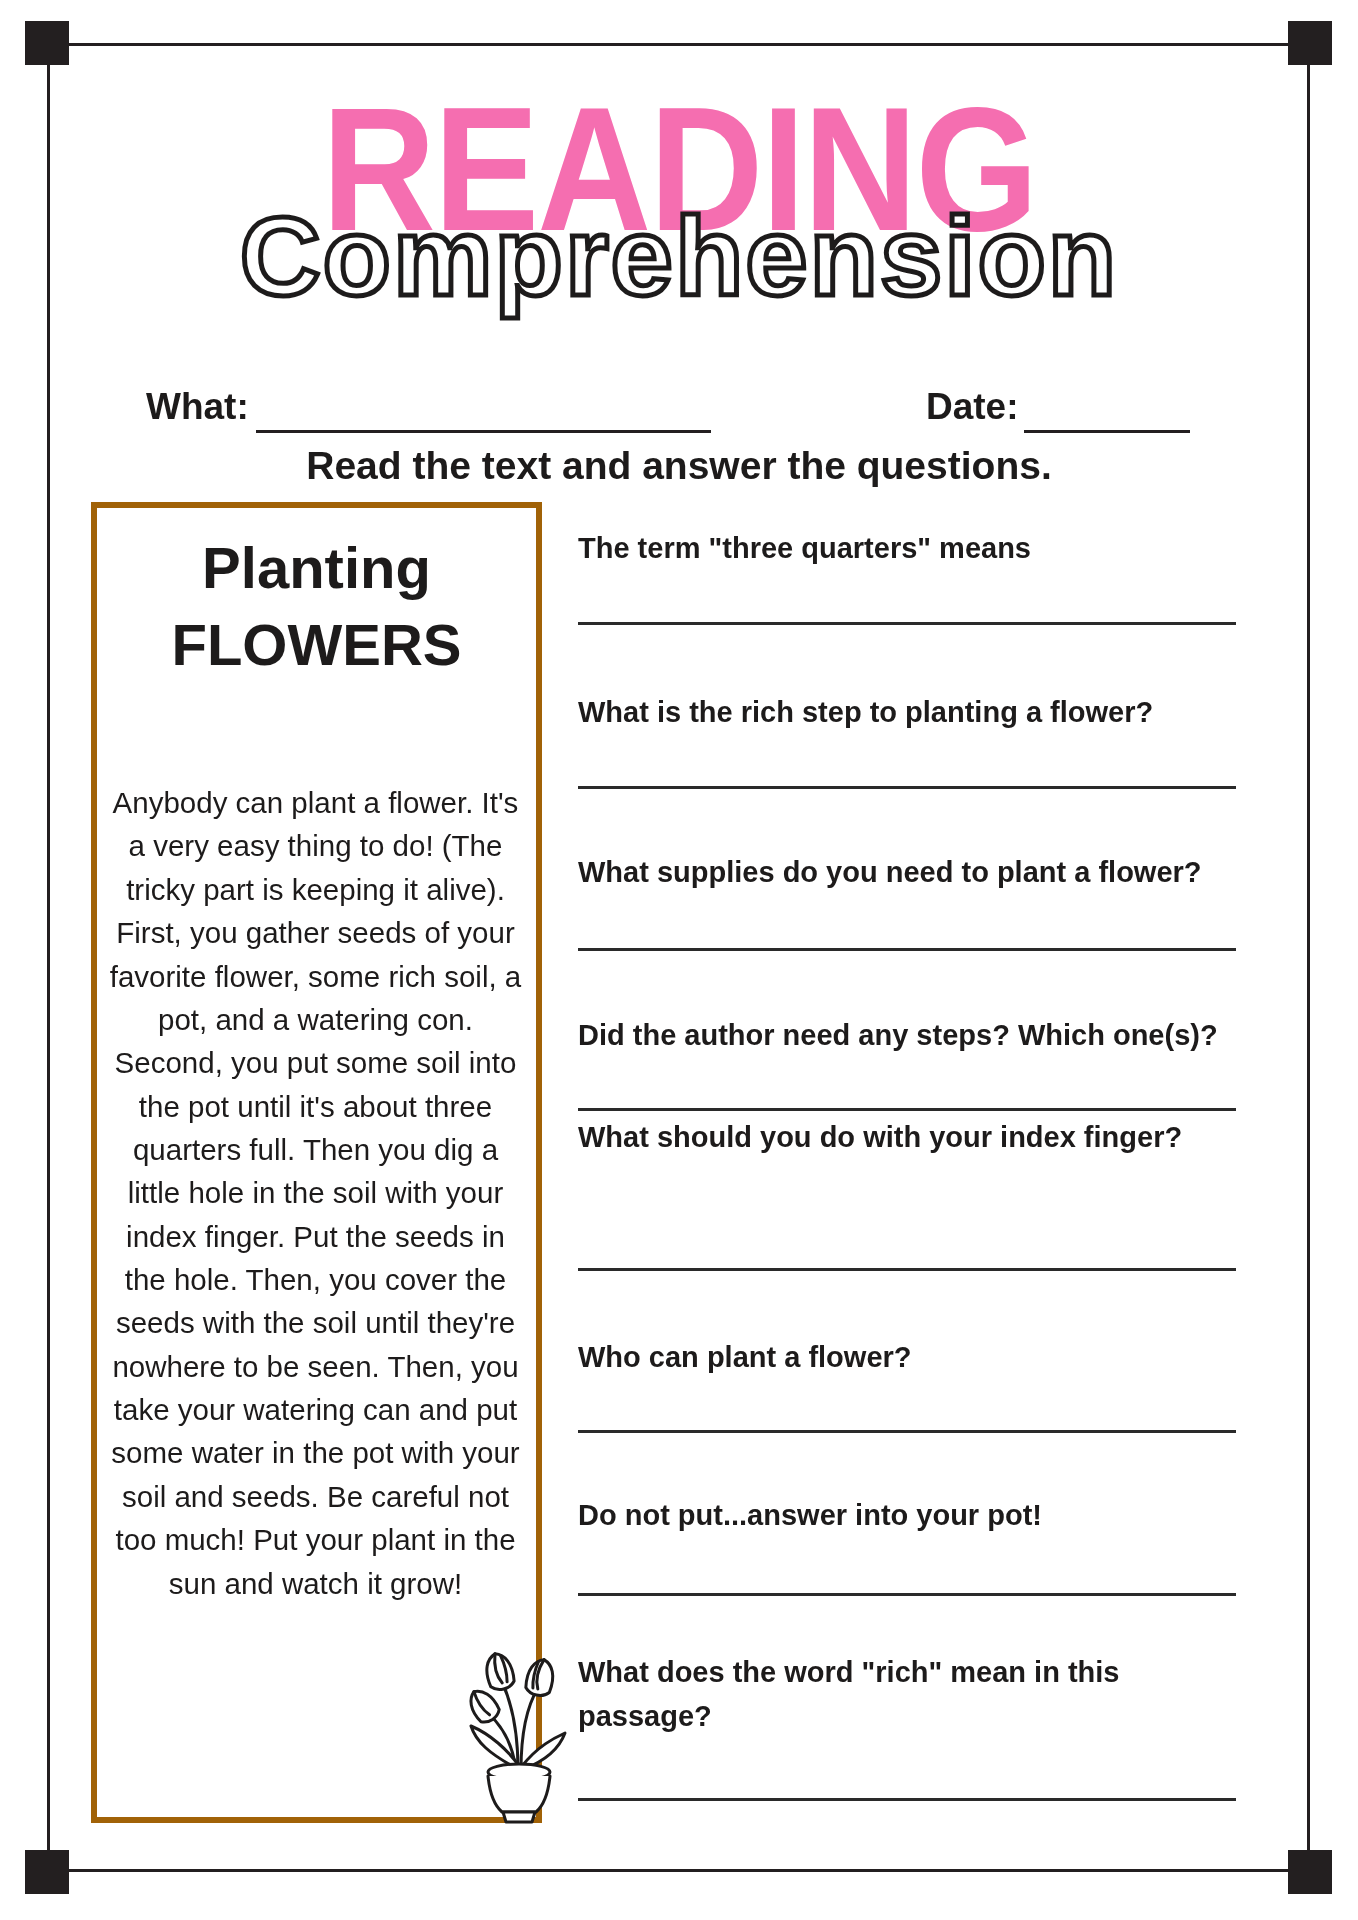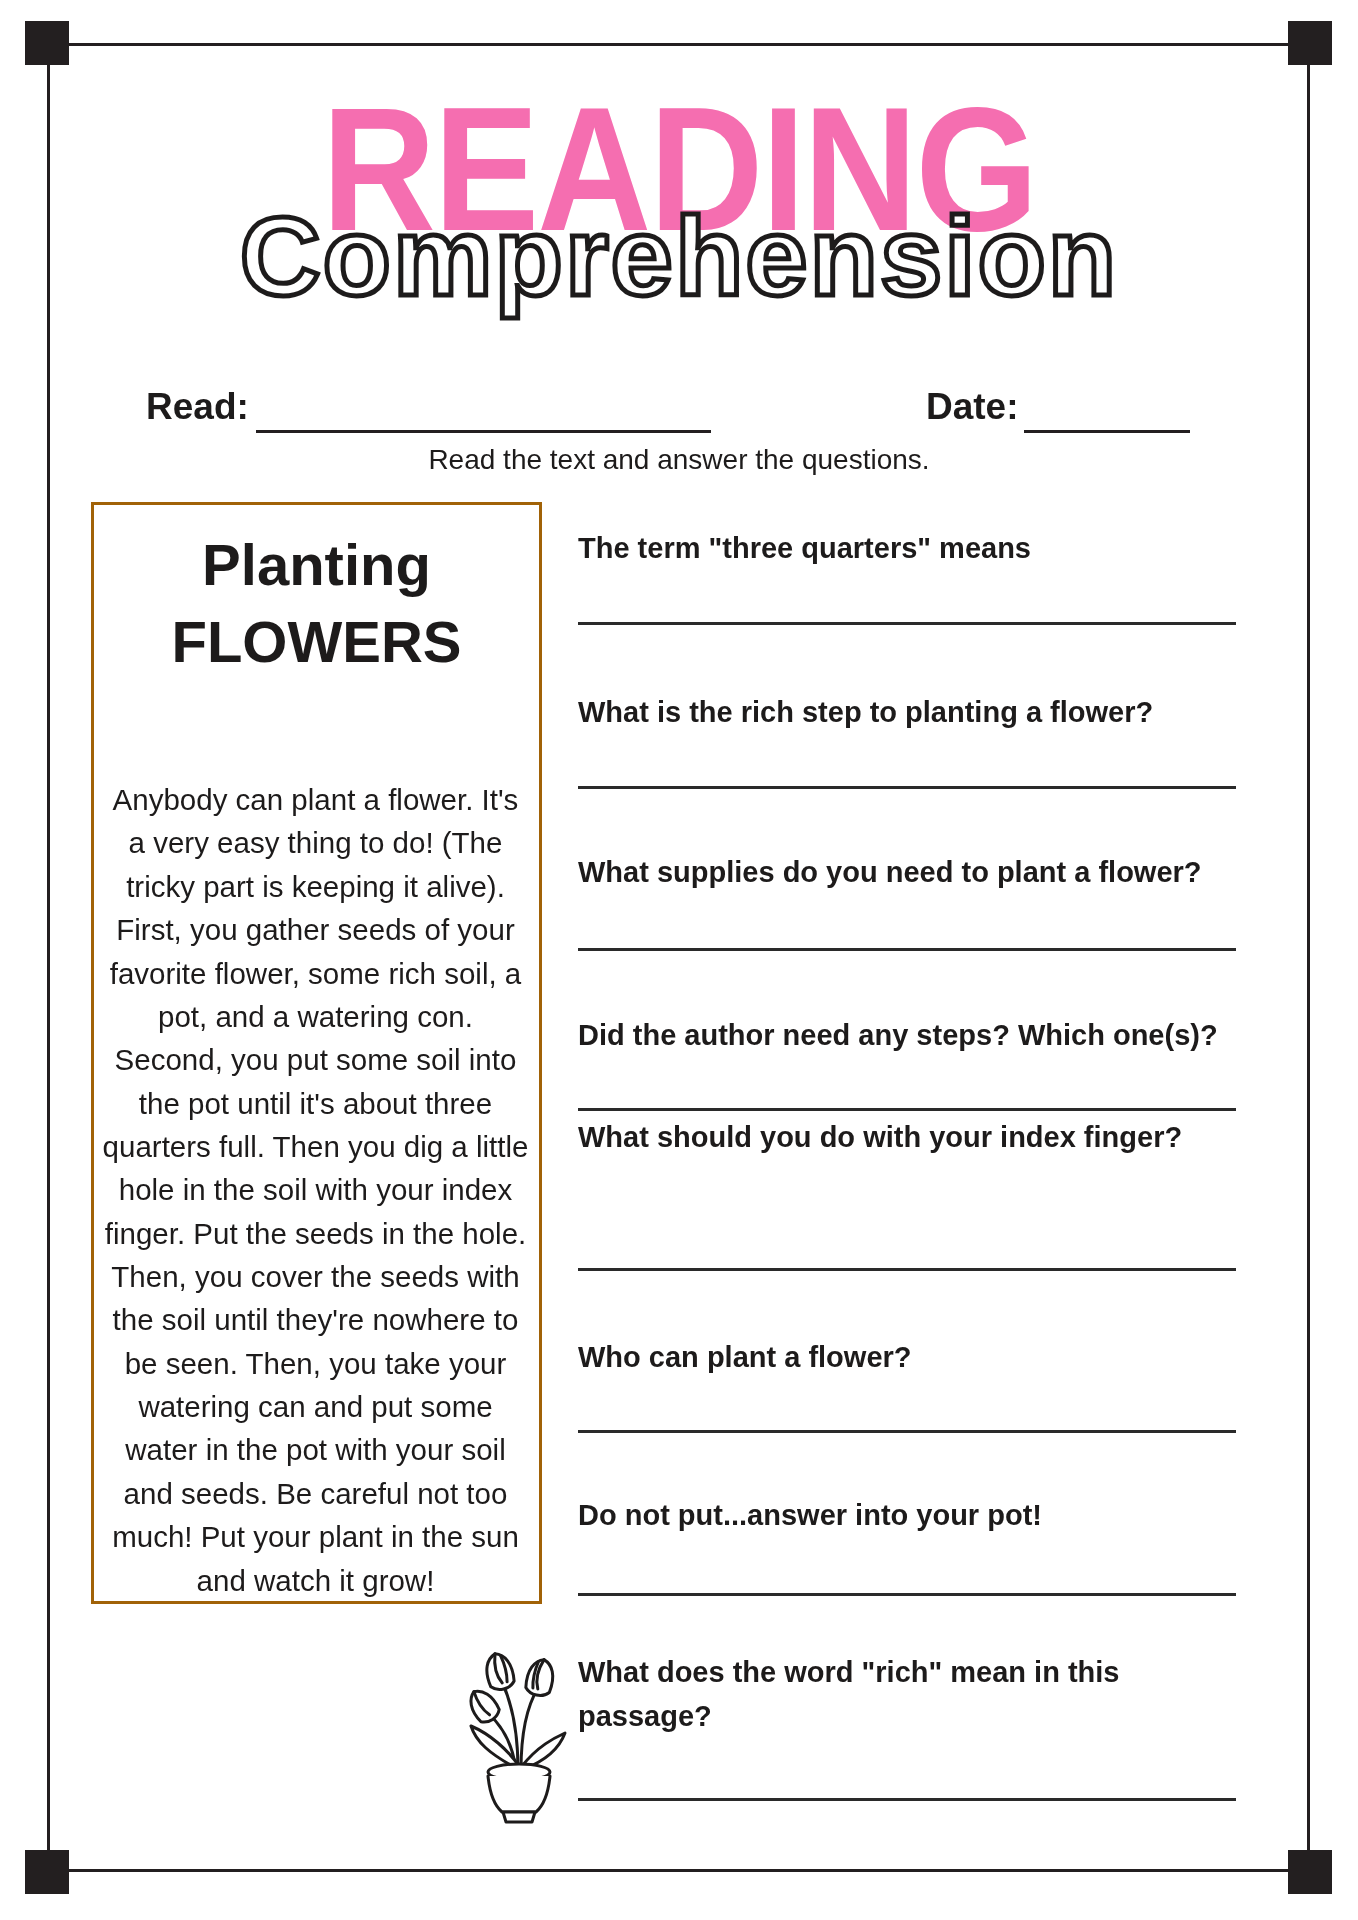--- a/index.html
+++ b/index.html
@@ -38,27 +38,27 @@
   
   .field-label{position:absolute;top:386px;font-size:37px;font-weight:bold;}
   .name-label{left:146px;}
   .date-label{left:926px;}
   .write-line{position:absolute;border-top:3px solid #231f20;height:0;}
   .name-line{left:256px;top:430px;width:455px;}
   .date-line{left:1024px;top:430px;width:166px;}
 
   .instruction{
     position:absolute;top:444px;left:0;width:100%;text-align:center;
-    font-size:28px;font-weight:400;
+    font-size:39px;font-weight:700;
   }
 
   
   .passage-box{
-    position:absolute;left:91px;top:502px;width:451px;height:1102px;
-    border:3px solid #a16207;box-sizing:border-box;background:#ffffff;
+    position:absolute;left:91px;top:502px;width:451px;height:1321px;
+    border:6px solid #a16207;box-sizing:border-box;background:#ffffff;
   }
   .passage-title{
     margin-top:22px;text-align:center;font-size:58px;font-weight:bold;
     line-height:1.32;
   }
   .passage-body{
     margin:98px 10px 0 8px;text-align:center;font-size:29.5px;
     line-height:1.47;font-weight:500;
   }
 
@@ -82,21 +82,21 @@
 <div class="corner tl"></div>
 <div class="corner tr"></div>
 <div class="corner bl"></div>
 <div class="corner br"></div>
 
 <div class="title-reading">READING</div>
 <svg class="title-comprehension" width="1100" height="190" viewBox="0 0 1100 190">
   <text x="550" y="135" text-anchor="middle">Comprehension</text>
 </svg>
 
-<div class="field-label name-label">Read:</div>
+<div class="field-label name-label">What:</div>
 <div class="write-line name-line"></div>
 <div class="field-label date-label">Date:</div>
 <div class="write-line date-line"></div>
 
 <div class="instruction">Read the text and answer the questions.</div>
 
 <div class="passage-box">
   <div class="passage-title">
     <span>Planting</span><br>
     <span>FLOWERS</span>

